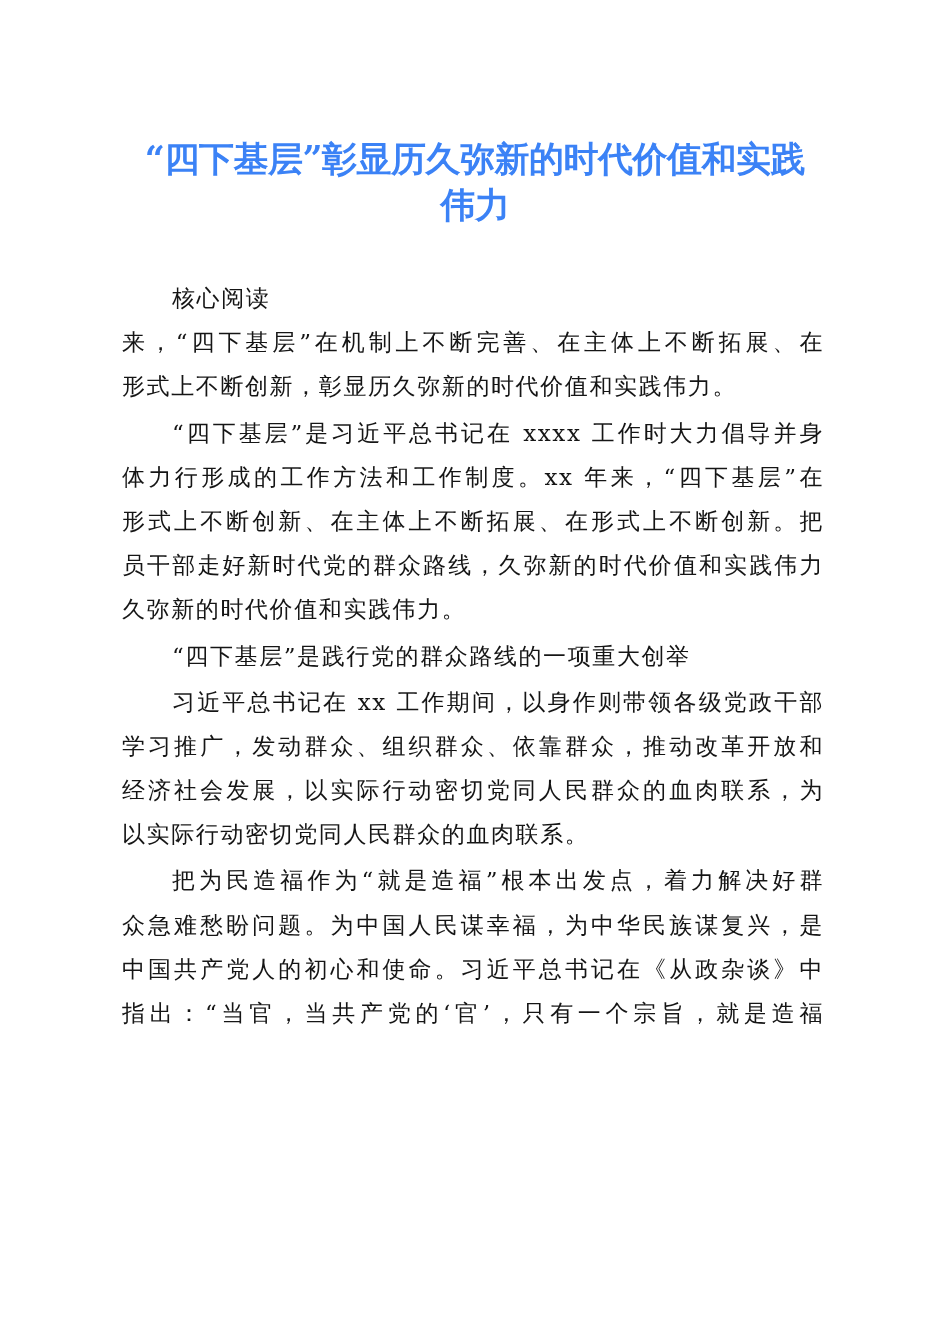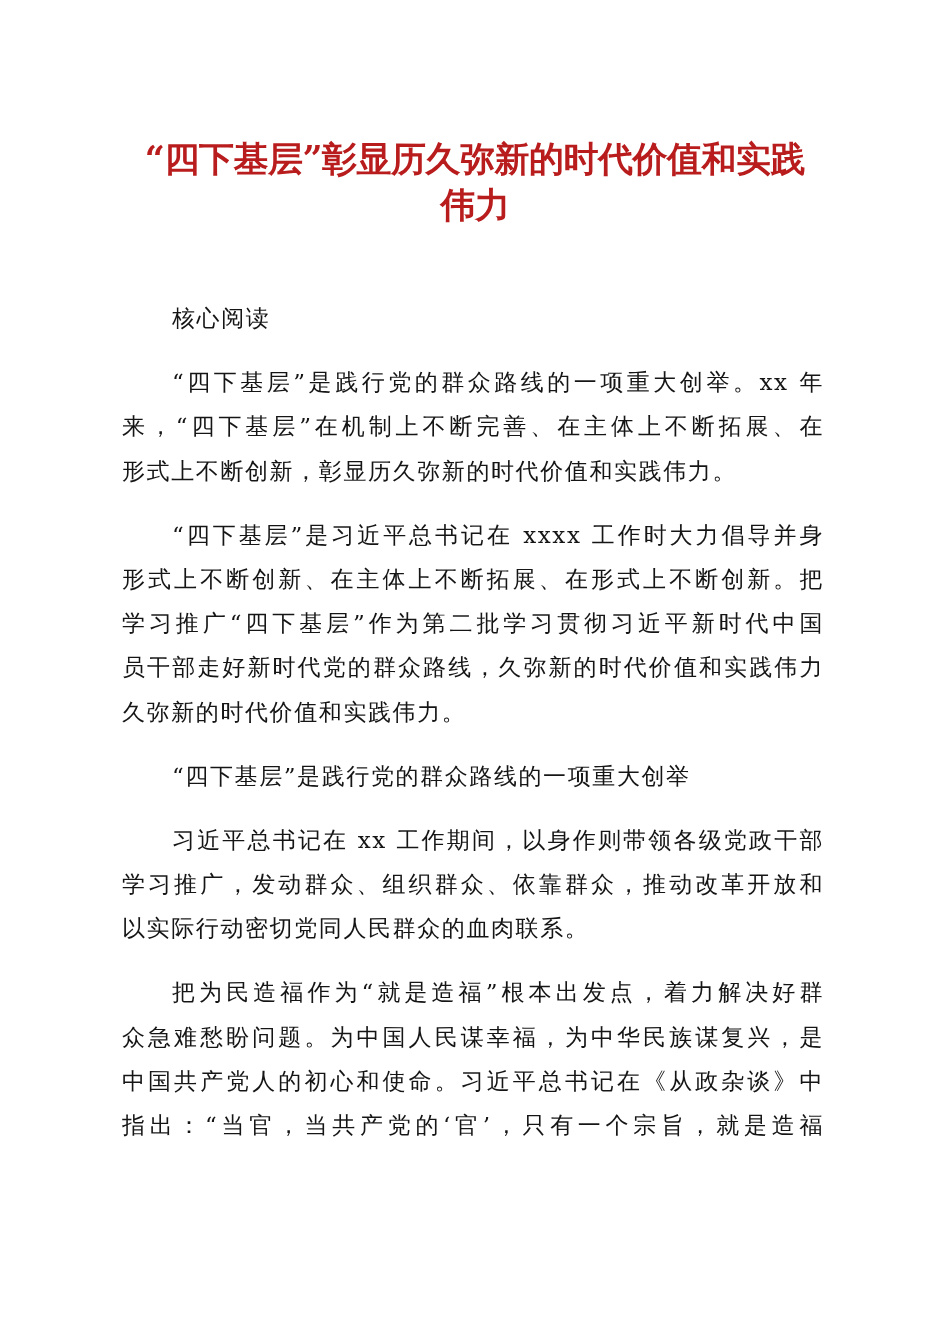--- a/index.html
+++ b/index.html
@@ -26,21 +26,21 @@
       position: absolute;
       left: 100px;
       width: 750px;
       top: 136px;
       text-align: center;
       font-family: "DejaVu Serif", "Liberation Serif", serif;
       font-weight: bold;
       font-size: 35px;
       line-height: 46px;
       letter-spacing: -0.5px;
-      color: #b91c1c;
+      color: #3b82f6;
       margin: 0;
     }
     .title .tline {
       display: block;
       white-space: nowrap;
     }
     .body {
       position: absolute;
       left: 122px;
       top: 280px;
@@ -55,21 +55,20 @@
       white-space: nowrap;
       text-align: justify;
       text-align-last: justify;
       color: #151515;
     }
     .line.last {
       text-align-last: left;
     }
     .line.indent {
       padding-left: 50px;
-      margin-top: 20px;
     }
     .line.gap-after {
       margin-bottom: 2px;
     }
   </style>
 </head>
 <body>
 
 <div class="page">
 
@@ -78,40 +77,40 @@
     <span class="tline">伟力</span>
   </h1>
 
   <div class="body">
 
     <div>
       <span class="line indent last">核心阅读</span>
     </div>
 
     <div>
-      <span class="line indent">“四下基层”是践行党的群众路线的一项重大创举。xx 年</span>
       <span class="line">来，“四下基层”在机制上不断完善、在主体上不断拓展、在</span>
       <span class="line last gap-after">形式上不断创新，彰显历久弥新的时代价值和实践伟力。</span>
     </div>
 
     <div>
       <span class="line indent">“四下基层”是习近平总书记在 xxxx 工作时大力倡导并身</span>
+      <span class="line">体力行形成的工作方法和工作制度。xx 年来，“四下基层”在</span>
       <span class="line">形式上不断创新、在主体上不断拓展、在形式上不断创新。把</span>
-      <span class="line">学习推广“四下基层”作为第二批学习贯彻习近平新时代中国</span>
       <span class="line">员干部走好新时代党的群众路线，久弥新的时代价值和实践伟力</span>
       <span class="line last gap-after">久弥新的时代价值和实践伟力。</span>
     </div>
 
     <div>
       <span class="line indent last gap-after">“四下基层”是践行党的群众路线的一项重大创举</span>
     </div>
 
     <div>
       <span class="line indent">习近平总书记在 xx 工作期间，以身作则带领各级党政干部</span>
       <span class="line">学习推广，发动群众、组织群众、依靠群众，推动改革开放和</span>
+      <span class="line">经济社会发展，以实际行动密切党同人民群众的血肉联系，为</span>
       <span class="line last gap-after">以实际行动密切党同人民群众的血肉联系。</span>
     </div>
 
     <div>
       <span class="line indent">把为民造福作为“就是造福”根本出发点，着力解决好群</span>
       <span class="line">众急难愁盼问题。为中国人民谋幸福，为中华民族谋复兴，是</span>
       <span class="line">中国共产党人的初心和使命。习近平总书记在《从政杂谈》中</span>
       <span class="line">指出：“当官，当共产党的‘官’，只有一个宗旨，就是造福</span>
     </div>
 

